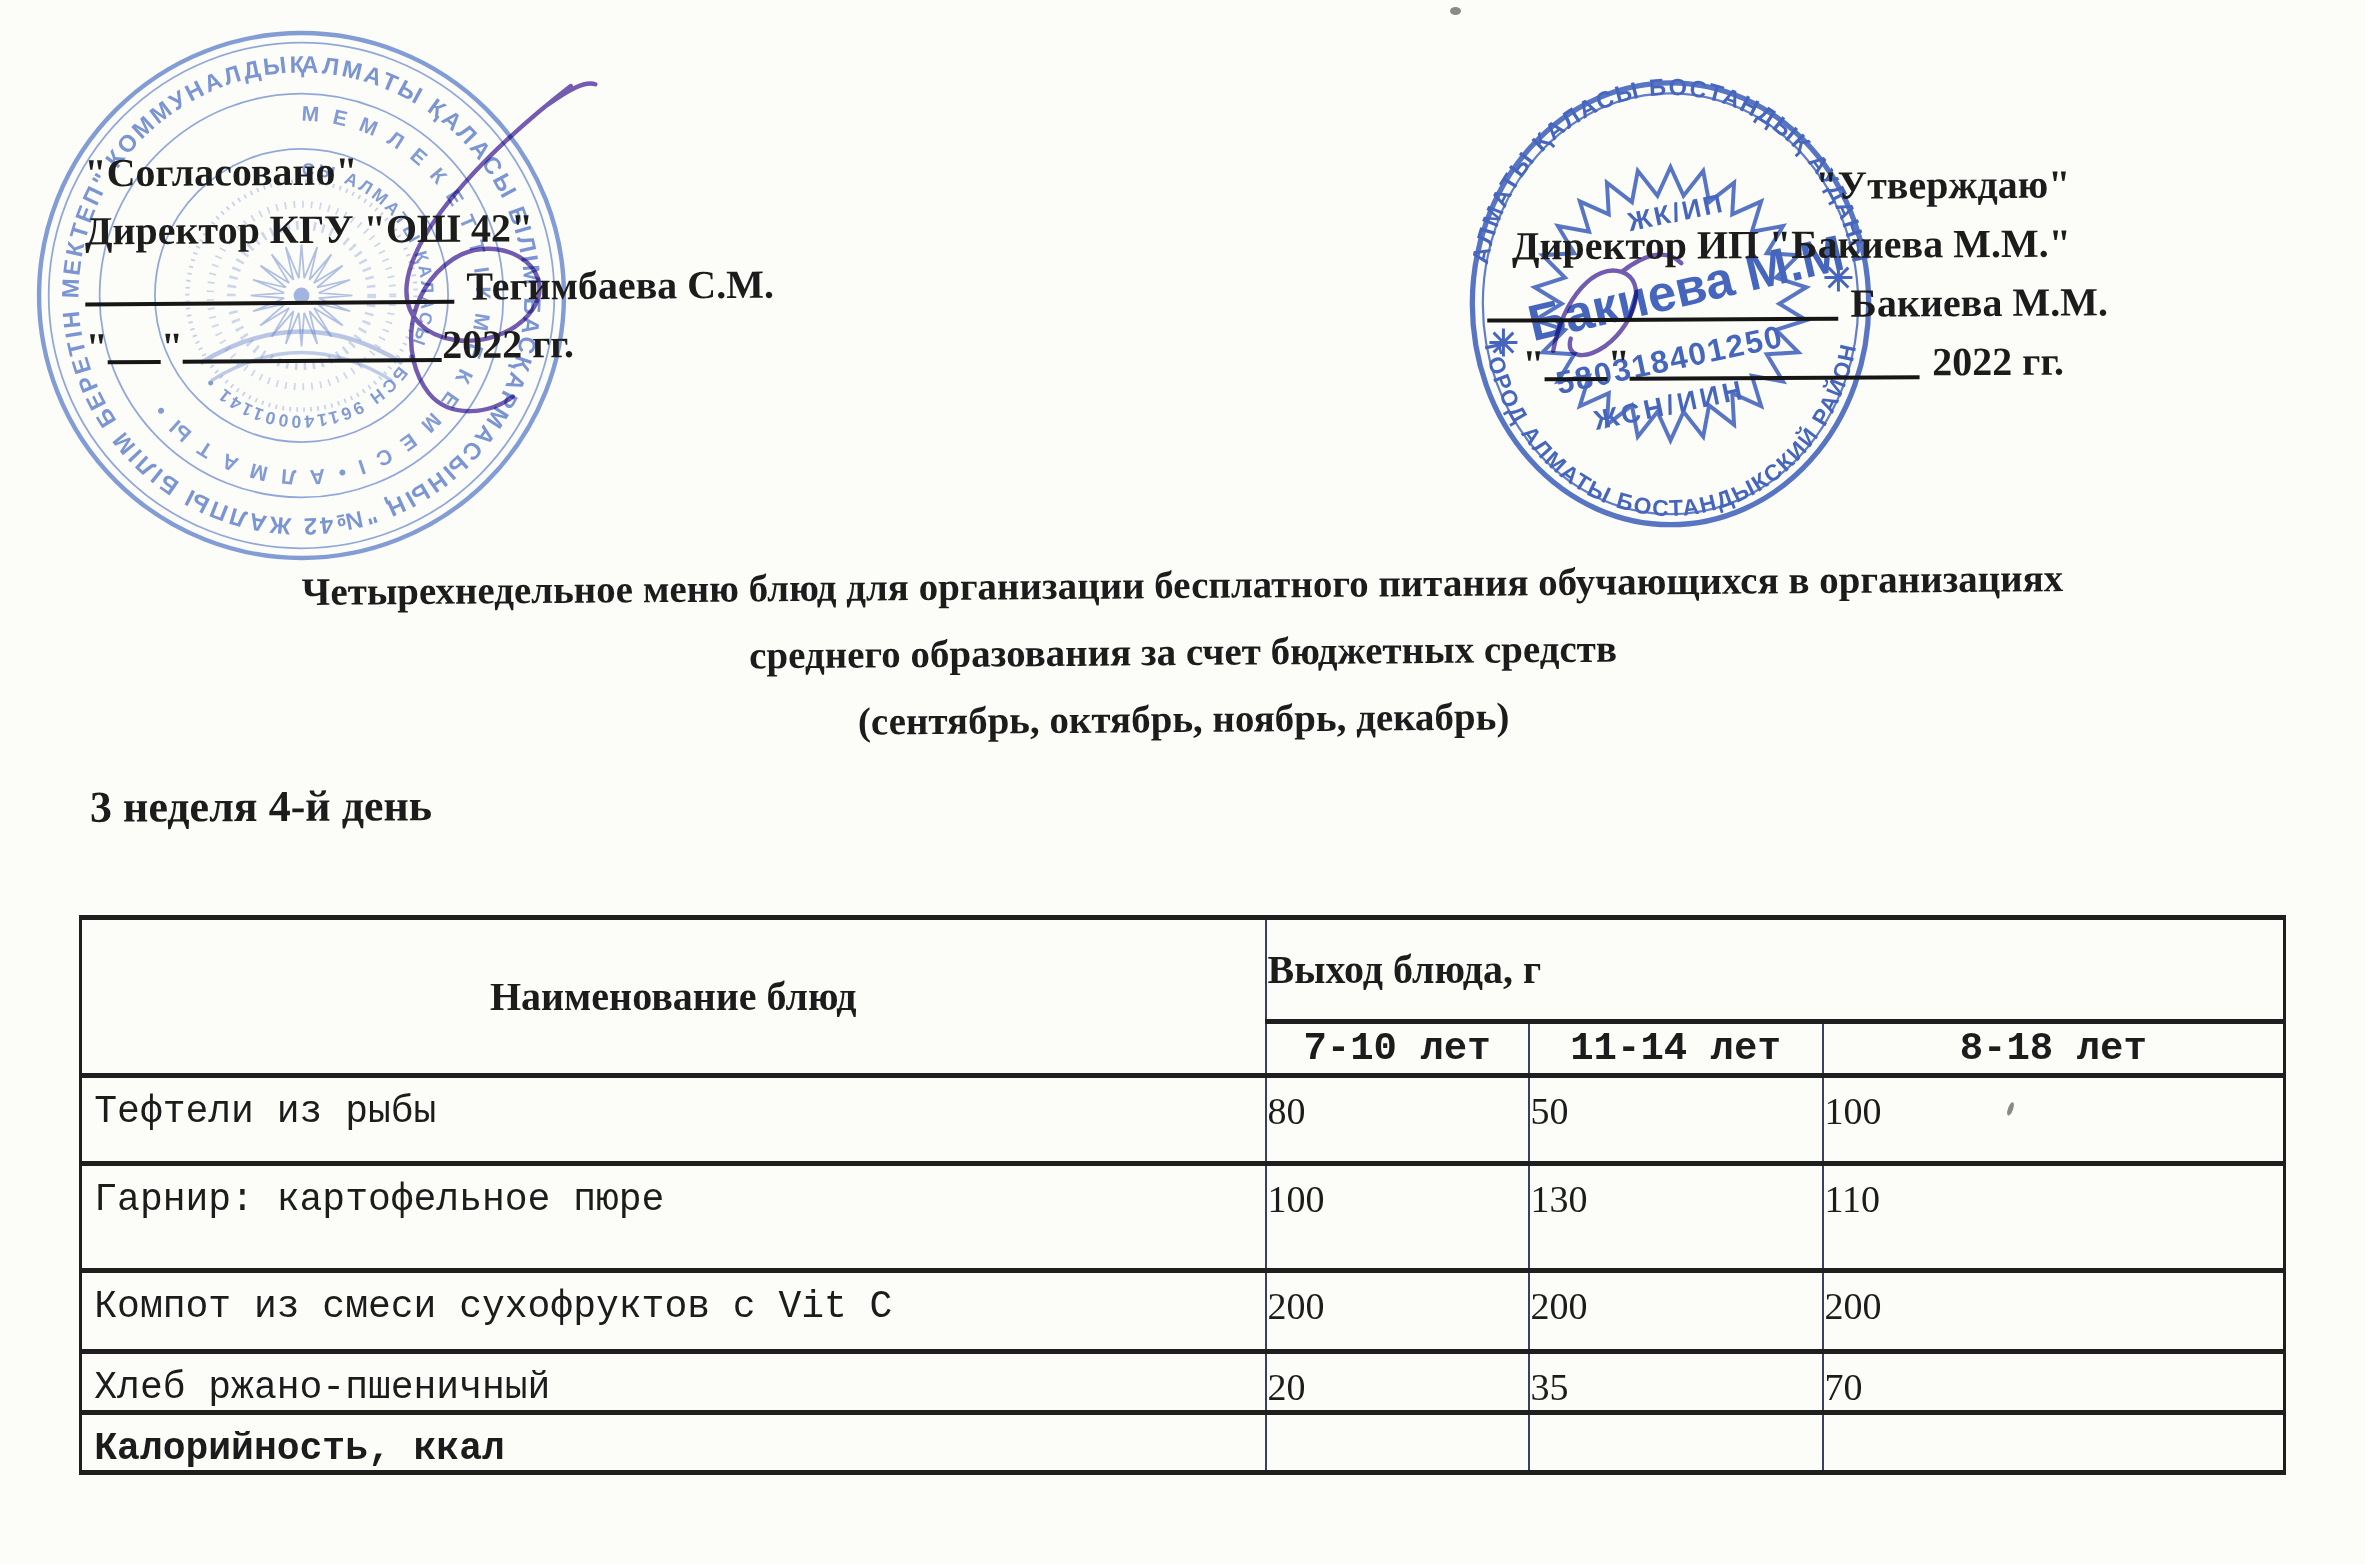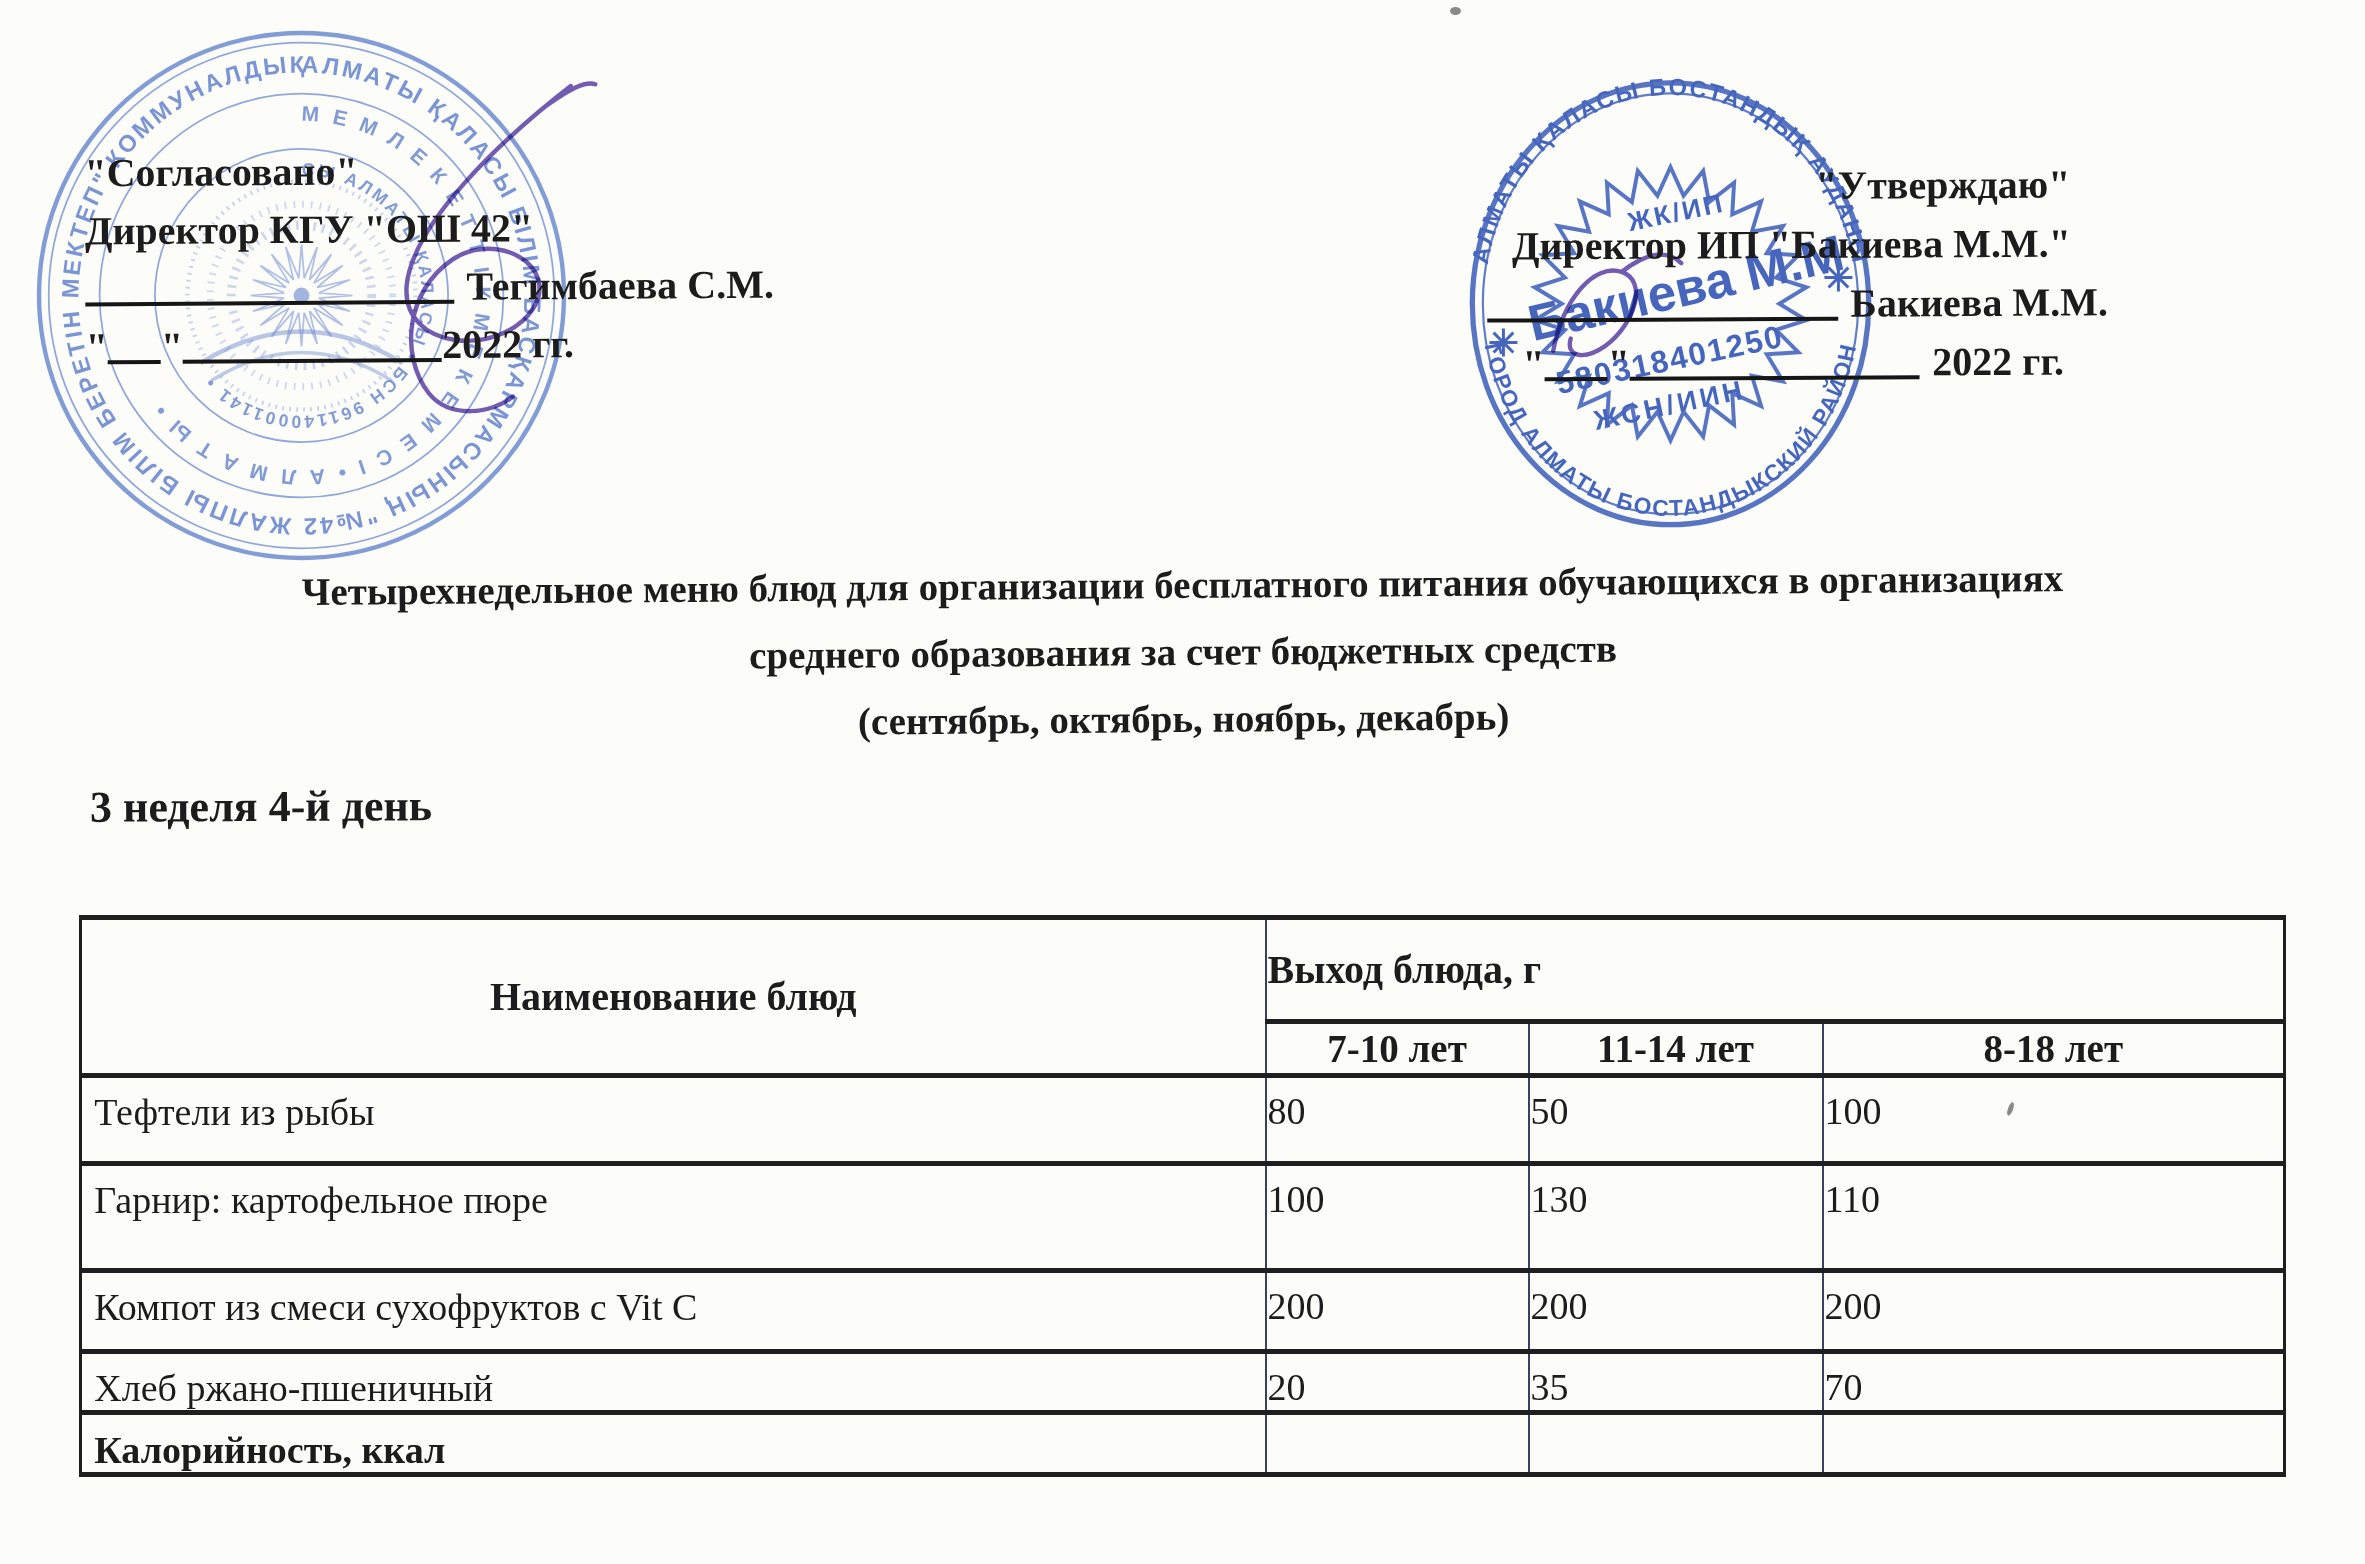--- a/index.html
+++ b/index.html
@@ -27,22 +27,22 @@
   .week{position:absolute;left:90px;top:781px;z-index:3;font-weight:bold;font-size:44px;transform:rotate(-0.25deg);}
   
   .menu{position:absolute;left:79px;top:915px;z-index:3;border-collapse:collapse;table-layout:fixed;
     width:2204px;font-size:38px;}
   .menu{border:3.5px solid #1e1e1e;}
   .menu td{border-left:2.6px solid #3a3f63;border-right:2.6px solid #3a3f63;
     border-top:5.3px solid #1f1f1f;border-bottom:5.3px solid #1f1f1f;
     vertical-align:top;overflow:hidden;}
   .menu .name-h{vertical-align:middle;text-align:center;font-weight:bold;font-size:40px;}
   .menu .group-h{vertical-align:middle;font-weight:bold;font-size:40px;}
-  .menu .age{vertical-align:middle;text-align:center;font-weight:bold;font-size:39px;}
-  .menu .dn{padding:12.3px 8.8px 0 12.3px;text-align:left;}
+  .menu .age{vertical-align:middle;text-align:center;font-weight:bold;font-size:39px;font-family:Liberation Mono, monospace;}
+  .menu .dn{padding:12.3px 8.8px 0 12.3px;text-align:left;font-family:Liberation Mono, monospace;}
   .menu .v{padding-top:10.5px;text-align:left;}
   .menu tr.bold-row .dn{font-weight:bold;}
   .speck{position:absolute;z-index:4;background:#8a8a8a;border-radius:50%;}
 </style>
 </head>
 <body>
 
 <div class="page">
 
   <svg class="stamp stamp-left" width="553" height="553" viewBox="0 0 630 630">

